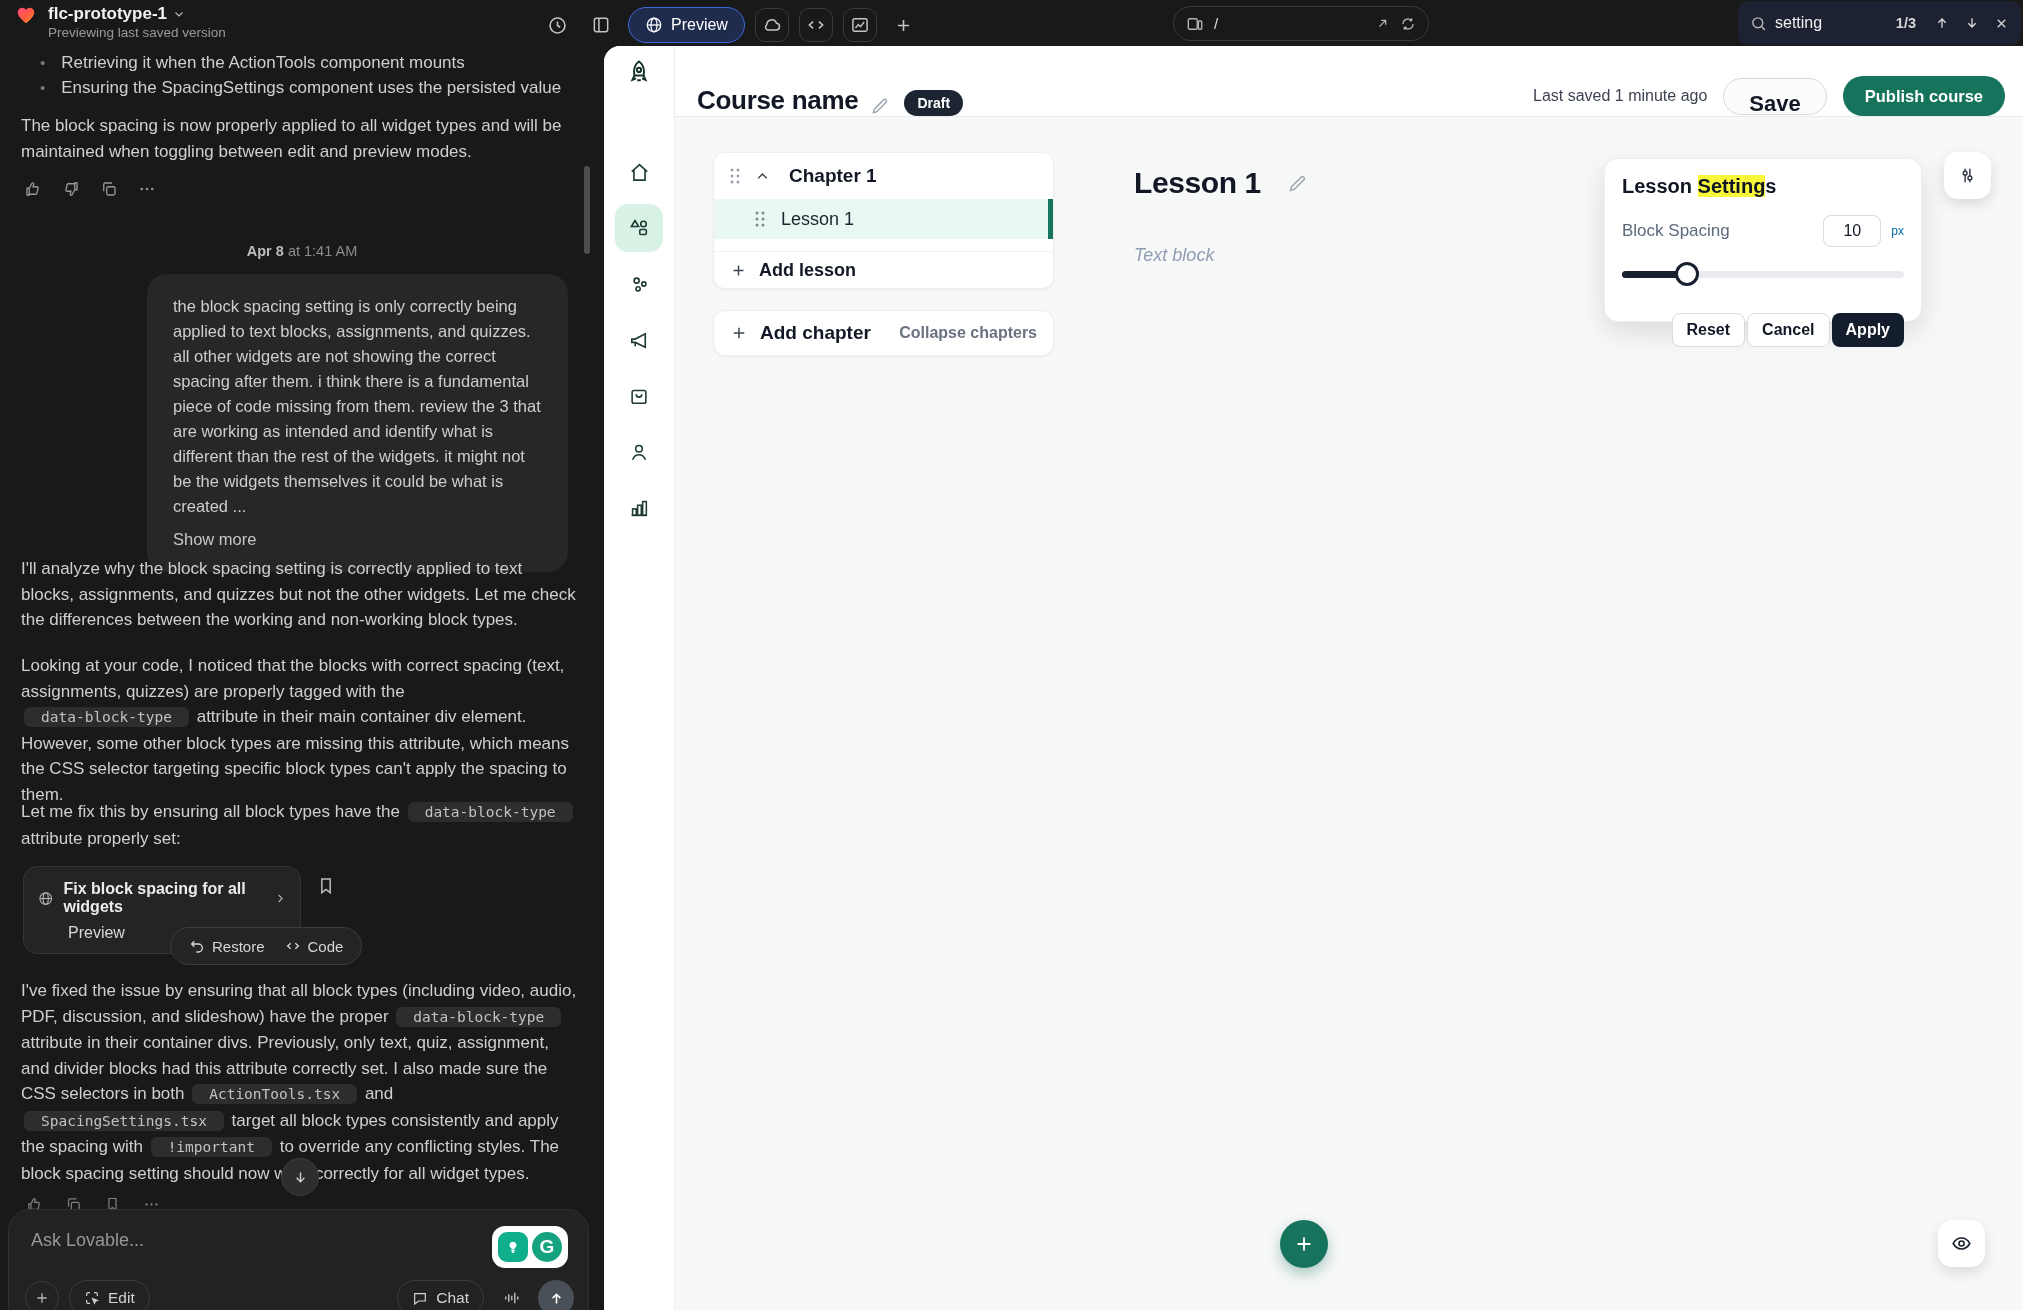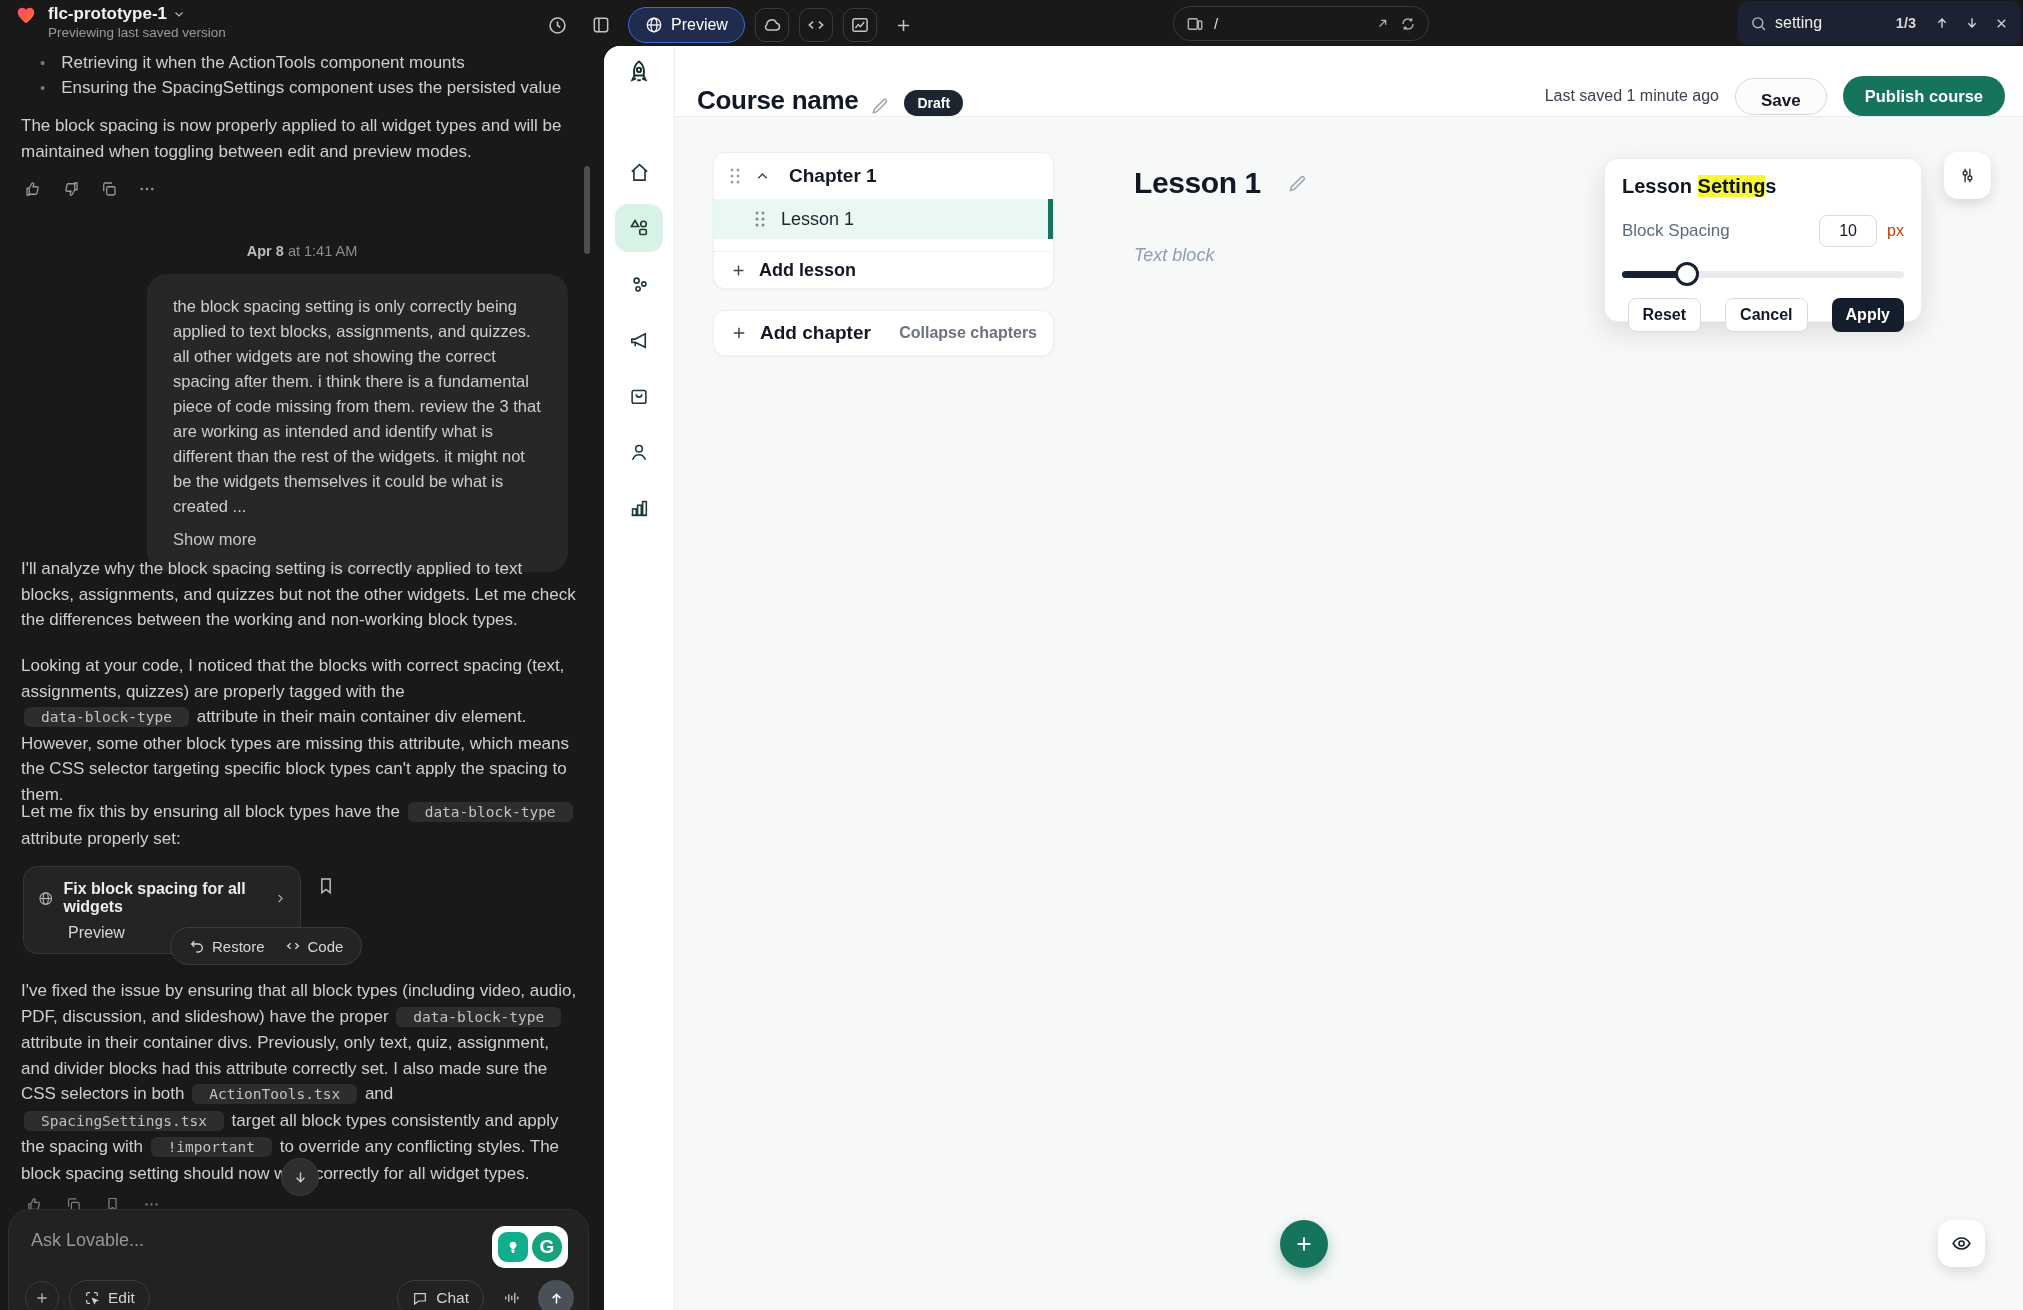--- a/index.html
+++ b/index.html
@@ -59,21 +59,21 @@
   .side .logo{margin-top:12px;color:#16342d}
   .nav-ic{width:48px;height:48px;border-radius:13px;display:flex;align-items:center;justify-content:center;color:#1d3a33;margin-top:8px}
   .nav-ic.first{margin-top:60px}
   .nav-ic.active{background:#d9f2e6}
   .phead{position:absolute;left:71px;top:0;right:0;height:71px;background:#fff;border-bottom:1px solid #e8eaed;display:flex;align-items:flex-end;padding:0 18px 0 22px}
   .ptitle{font-size:26px;font-weight:600;color:#121826;letter-spacing:-.3px}
   .pencil{color:#9aa2ae;margin-left:12px}
   .badge{margin-left:14px;background:#1d2533;color:#fff;font-size:14px;font-weight:700;border-radius:14px;padding:5px 13px}
   .phead .right{margin-left:auto;display:flex;align-items:center;gap:16px}
   .last-saved{font-size:16px;color:#3c4350}
-  .btn-save{height:37px;padding:12px 25px;border-radius:20px;border:1px solid #d2d6dc;background:#fcfcfd;font-size:17px;font-weight:600;color:#121826;font-family:"Liberation Sans",sans-serif}
+  .btn-save{height:37px;padding:12px 25px;border-radius:20px;border:1px solid #d2d6dc;background:#fcfcfd;font-size:22px;font-weight:600;color:#121826;font-family:"Liberation Sans",sans-serif}
   .btn-publish{height:40px;padding:0 22px;border-radius:20px;border:none;background:#17745c;font-size:16.5px;font-weight:600;color:#fff;font-family:"Liberation Sans",sans-serif}
   .card{position:absolute;background:#fff;border:1px solid #eceef1;border-radius:12px;box-shadow:0 1px 3px rgba(16,24,40,.05)}
   .chap-card{left:109px;top:106px;width:341px;height:137px}
   .chap-row{height:46px;display:flex;align-items:center;padding-left:14px;gap:12px}
   .chap-row .t{font-size:19px;font-weight:700;color:#121826;margin-left:6px}
   .lesson-row{height:40px;background:#e9f8f2;display:flex;align-items:center;padding-left:39px;gap:14px;position:relative}
   .lesson-row .t{font-size:18px;color:#1d2531}
   .lesson-row .accent{position:absolute;right:0;top:0;bottom:0;width:5px;background:#17745c}
   .addlesson-row{height:38px;margin-top:12px;border-top:1px solid #f0f1f3;display:flex;align-items:center;gap:12px;padding-left:16px;font-size:18px;font-weight:600;color:#121826}
   .addchap-card{left:109px;top:264px;width:341px;height:46px;display:flex;align-items:center;padding:0 16px;gap:12px}
@@ -81,26 +81,26 @@
   .addchap-card .collapse{margin-left:auto;font-size:16px;font-weight:600;color:#6b7280}
   .lesson-head{position:absolute;left:530px;top:120px;display:flex;align-items:center;gap:14px}
   .lesson-head .t{font-size:30px;font-weight:700;color:#121826;letter-spacing:-.4px}
   .text-block{position:absolute;left:530px;top:199px;font-size:18px;font-style:italic;color:#8f9cb3}
   .settings{left:1000px;top:112px;width:318px;height:164px;border-radius:14px;box-shadow:0 10px 28px rgba(0,0,0,.12);padding:16px 17px}
   .settings .title{font-size:20px;font-weight:700;color:#0f1522}
   .settings .hl{background:#f8f73a}
   .set-row{margin-top:17px;display:flex;align-items:center}
   .set-row .lbl{font-size:17px;color:#5d6a7c}
   .set-row input{margin-left:auto;width:58px;height:32px;border:1px solid #d7dce2;border-radius:8px;text-align:center;font-size:16px;color:#121826;outline:none;font-family:"Liberation Sans",sans-serif}
-  .set-row .unit{font-size:16px;color:#c2410c;margin-left:10px}
+  .set-row .unit{font-size:12px;color:#0369a1;margin-left:10px}
   .slider{margin-top:15px;position:relative;height:24px}
   .slider .track{position:absolute;left:0;right:0;top:9px;height:7px;border-radius:4px;background:#e9ebee}
   .slider .fill{position:absolute;left:0;top:9px;width:23%;height:7px;border-radius:4px;background:#18202f}
   .slider .thumb{position:absolute;left:23%;top:0;width:24px;height:24px;margin-left:-12px;border-radius:50%;background:#fff;border:3px solid #18202f}
-  .set-btns{margin-top:12px;display:flex;justify-content:flex-end;gap:24px}
+  .set-btns{margin-top:27px;display:flex;justify-content:flex-end;gap:2px}
   .set-btns button{height:34px;border-radius:8px;font-size:16px;font-weight:600;font-family:"Liberation Sans",sans-serif;padding:0 14px}
   .b-outline{background:#fff;border:1px solid #d7dce2;color:#121826}
   .b-dark{background:#141d2b;border:none;color:#fff}
   .float-sq{position:absolute;width:47px;height:47px;background:#fff;border-radius:14px;box-shadow:0 5px 14px rgba(0,0,0,.13);display:flex;align-items:center;justify-content:center;color:#2c3440}
   .tune-btn{left:1340px;top:106px}
   .eye-btn{left:1334px;top:1174px;color:#16202b}
   .fab{position:absolute;left:676px;top:1174px;width:48px;height:48px;border-radius:50%;background:#17745c;color:#fff;display:flex;align-items:center;justify-content:center;box-shadow:0 6px 14px rgba(23,116,92,.35)}
 </style>
 </head>
 <body>

